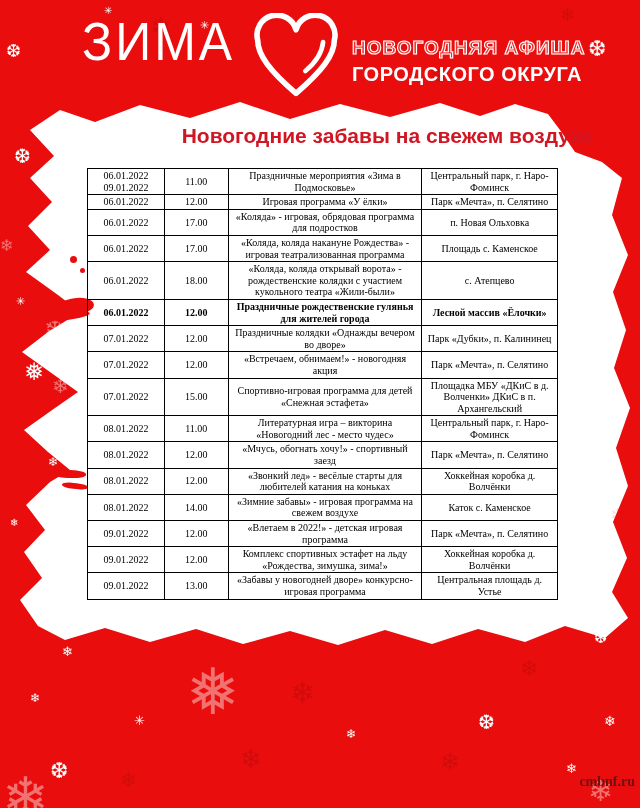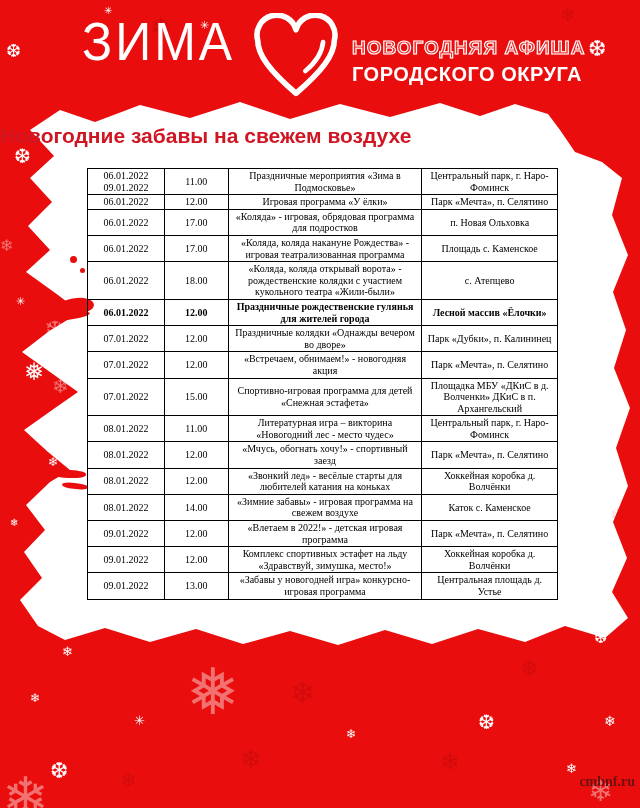--- a/index.html
+++ b/index.html
@@ -34,21 +34,21 @@
   #logo{position:absolute;left:82px;top:16px;color:#fff;z-index:1;}
   #logo-title{display:block;font-size:50px;line-height:48px;letter-spacing:3px;transform:scaleY(1.08);transform-origin:top left;}
   #logo-subtitle{display:block;font-size:16px;letter-spacing:2.5px;margin-top:8px;}
   #heart{position:absolute;left:248px;top:13px;z-index:1;}
   #afisha{position:absolute;left:352px;top:18px;color:#fff;z-index:1;margin-top:19px;}
   #afisha-line1{font-size:19px;font-weight:bold;letter-spacing:1px;color:rgba(255,255,255,0.15);
     -webkit-text-stroke:1.1px #ffffff;margin-bottom:4px;}
   #afisha-line2,#afisha-line3{font-size:20px;font-weight:bold;letter-spacing:0.5px;line-height:22px;}
 
   
-  #page-title{position:absolute;left:0;top:124px;width:593px;text-align:left;z-index:4;
+  #page-title{position:absolute;left:0;top:124px;width:593px;text-align:right;z-index:4;
     font-size:21px;font-weight:bold;color:#d01623;}
 
   
   #events-table{position:absolute;left:87px;top:168px;width:471px;border-collapse:collapse;z-index:4;
     font-family:"Liberation Serif",serif;}
   #events-table td{border:1px solid #000;color:#000;font-size:10px;line-height:1.16;
     text-align:center;vertical-align:middle;padding:1px 3px;}
   #events-table td.date-cell{white-space:pre-line;}
   #events-table tr.bold td{font-weight:bold;}
 
@@ -175,27 +175,27 @@
         </tr>
         <tr>
           <td class="date-cell">09.01.2022</td>
           <td class="time-cell">12.00</td>
           <td class="event-cell">«Влетаем в 2022!» - детская игровая программа</td>
           <td class="location-cell">Парк «Мечта», п. Селятино</td>
         </tr>
         <tr>
           <td class="date-cell">09.01.2022</td>
           <td class="time-cell">12.00</td>
-          <td class="event-cell">Комплекс спортивных эстафет на льду «Здравствуй, зимушка, место!»</td>
+          <td class="event-cell">Комплекс спортивных эстафет на льду «Рождества, зимушка, зима!»</td>
           <td class="location-cell">Хоккейная коробка д. Волчёнки</td>
         </tr>
         <tr>
           <td class="date-cell">09.01.2022</td>
           <td class="time-cell">13.00</td>
-          <td class="event-cell">«Забавы у новогодней игра» конкурсно-игровая программа</td>
+          <td class="event-cell">«Забавы у новогодней дворе» конкурсно-игровая программа</td>
           <td class="location-cell">Центральная площадь д. Устье</td>
         </tr>
       </tbody>
   </table>
 
   <div id="watermark">cmbnf.ru</div>
 <span class="flake" style="left: 6px; top: 42px; font-size: 18px; color: rgb(255, 255, 255); z-index: 1;">❆</span>
     <span class="flake" style="left: 588px; top: 38px; font-size: 22px; color: rgb(255, 255, 255); z-index: 1;">❆</span>
     <span class="flake" style="left: 104px; top: 6px; font-size: 10px; color: rgb(255, 255, 255); z-index: 1;">✳</span>
     <span class="flake" style="left: 200px; top: 20px; font-size: 11px; color: rgb(255, 255, 255); z-index: 1;">✳</span>

